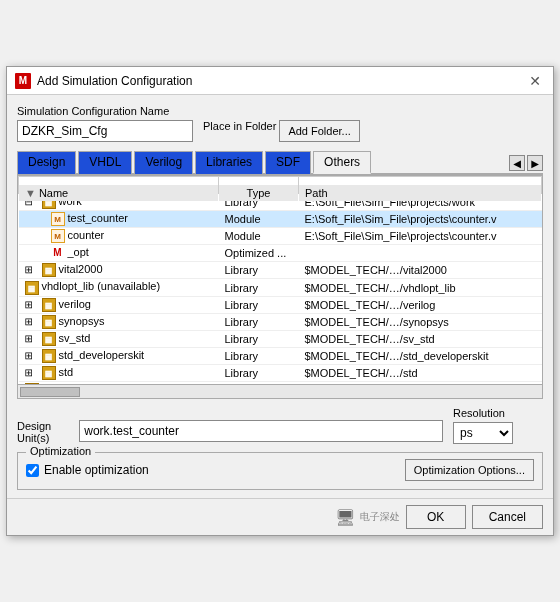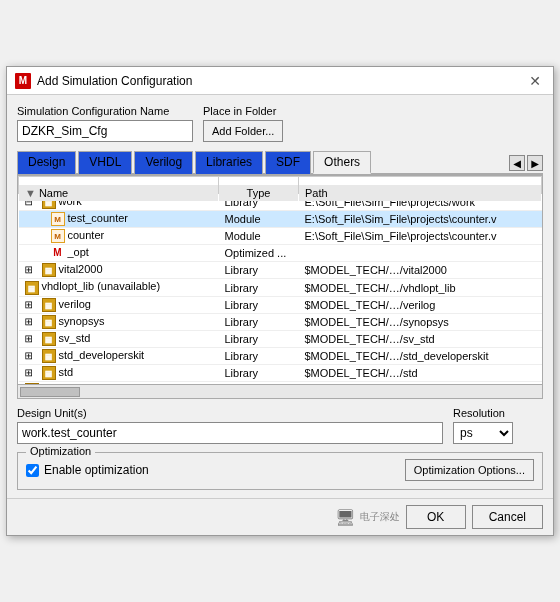--- a/index.html
+++ b/index.html
@@ -85,21 +85,21 @@
     .field-input {
       height: 22px;
       border: 1px solid #888;
       padding: 2px 4px;
       font-size: 12px;
       background: #fff;
     }
 
     .folder-group {
       display: flex;
-      flex-direction: column;
+      flex-direction: row;
       gap: 3px;
     }
     .folder-row {
       display: flex;
       gap: 4px;
       align-items: center;
     }
     .folder-select {
       height: 22px;
       border: 1px solid #888;
@@ -274,21 +274,21 @@
       margin-top: 8px;
     }
     .bottom-row {
       display: flex;
       gap: 10px;
       align-items: flex-end;
     }
     .design-units-group {
       flex: 1;
       display: flex;
-      flex-direction: column;
+      flex-direction: row;
       gap: 3px;
     }
     .resolution-group {
       display: flex;
       flex-direction: column;
       gap: 3px;
       width: 90px;
     }
     .resolution-row {
       display: flex;

